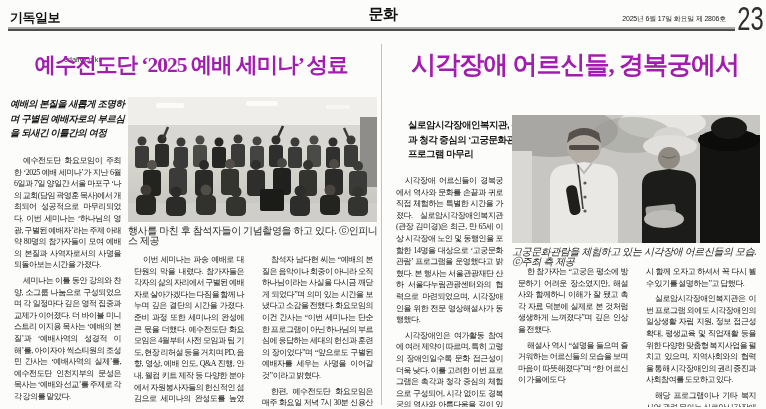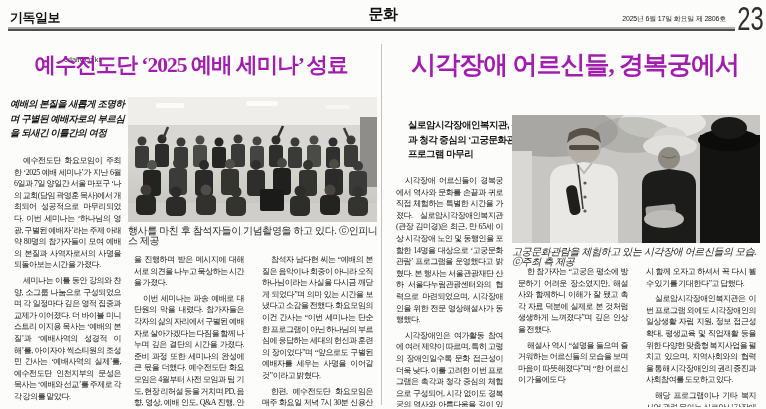--- a/index.html
+++ b/index.html
@@ -153,21 +153,20 @@
 
   <div class="caption" style="left:128px;top:226px;width:250px;">행사를 마친 후 참석자들이 기념촬영을 하고 있다. ⓒ인피니스 제공</div>
 
   <div class="body-col" style="left:10px;top:151px;width:115px;height:256px;">
     <p class="para">예수전도단 화요모임이 주최한 ‘2025 예배 세미나’가 지난 6월 6일과 7일 양일간 서울 마포구 ‘나의 교회(담임 곽영훈 목사)에서 개최되어 성공적으로 마무리되었다. 이번 세미나는 ‘하나님의 영광, 구별된 예배자’라는 주제 아래 약 80명의 참가자들이 모여 예배의 본질과 사역자로서의 사명을 되돌아보는 시간을 가졌다.</p>
     <p class="para">세미나는 이틀 동안 강의와 찬양, 소그룹 나눔으로 구성되었으며 각 일정마다 깊은 영적 집중과 교제가 이어졌다. 더 바이블 미니스트리 이지용 목사는 ‘예배의 본질’과 ‘예배사역의 성경적 이해’를, 아이자야 씩스티원의 조성민 간사는 ‘예배사역의 실제’를, 예수전도단 인천지부의 문성은 목사는 ‘예배와 선교’를 주제로 각각 강의를 맡았다.</p>
     <p class="para">각 강의에 앞서 화요모임 찬양팀이 ‘예배는 하나님과의 만남’이라는 메시지를 담아 찬양을 인도했고, 참가자들은 자연스럽게 예배의 분위기 속으로 들어갈 수 있었다. 강의 후에는 조별로 모여 나눔</p>
   </div>
 
   <div class="body-col" style="left:130px;top:250px;width:118px;height:157px;">
-    <p class="para cont">을 진행하며 받은 메시지에 대해 서로 의견을 나누고 묵상하는 시간을 가졌다.</p>
     <p class="para">이번 세미나는 파송 예배로 대단원의 막을 내렸다. 참가자들은 각자의 삶의 자리에서 구별된 예배자로 살아가겠다는 다짐을 함께 나누며 깊은 결단의 시간을 가졌다. 준비 과정 또한 세미나의 완성에 큰 몫을 더했다. 예수전도단 화요모임은 4월부터 사전 모임과 팀 기도, 현장 리허설 등을 거치며 PD, 음향, 영상, 예배 인도, Q&amp;A 진행, 안내, 웰컴 키트 제작 등 다양한 분야에서 자원봉사자들의 헌신적인 섬김으로 세미나의 완성도를 높였다.</p>
   </div>
 
   <div class="body-col" style="left:258px;top:250px;width:119px;height:157px;">
     <p class="para">참석자 남다현 씨는 “예배의 본질은 음악이나 회중이 아니라 오직 하나님이라는 사실을 다시금 깨닫게 되었다”며 의미 있는 시간을 보냈다고 소감을 전했다. 화요모임의 이건 간사는 “이번 세미나는 단순한 프로그램이 아닌 하나님의 부르심에 응답하는 세대의 헌신과 훈련의 장이었다”며 “앞으로도 구별된 예배자를 세우는 사명을 이어갈 것”이라고 밝혔다.</p>
     <p class="para">한편, 예수전도단 화요모임은 매주 화요일 저녁 7시 30분 신용산교회(담임 오원석 목사)에서 정기 예배를 드리고 있다.</p>
 
   </div>
 
   <div class="headline" style="left:390px;top:50px;width:370px;font-size:25px;line-height:29px;">
@@ -221,19 +220,19 @@
     <p class="para">시각장애인은 여가활동 참여에 여러 제약이 따르며, 특히 고령의 장애인일수록 문화 접근성이 더욱 낮다. 이를 고려한 이번 프로그램은 촉각과 청각 중심의 체험으로 구성되어, 시각 없이도 경복궁의 역사와 아름다움을 깊이 있게 느낄 수 있도록 기획되었다.</p>
     <p class="para">참가자들은 조를 나눠 전문 해설사의 안내에 따라 경복궁의 주요 지점을 둘러보았다. 석조물과 건축물의 표면을 손끝으로 더듬으며 질감과 형태를 파악했고,</p>
   </div>
 
   <div class="body-col" style="left:514px;top:262px;width:118px;height:145px;">
     <p class="para">한 참가자는 “고궁은 평소에 방문하기 어려운 장소였지만, 해설사와 함께하니 이해가 잘 됐고 촉각 자료 덕분에 실제로 본 것처럼 생생하게 느껴졌다”며 깊은 인상을 전했다.</p>
     <p class="para">해설사 역시 “설명을 들으며 즐거워하는 어르신들의 모습을 보며 마음이 따뜻해졌다”며 “한 어르신이 가을에도 다</p>
   </div>
 
   <div class="body-col" style="left:642px;top:262px;width:118px;height:145px;">
-    <p class="para cont">시 함께 오자고 하셔서 꼭 다시 뵐 수 있기를 기대한다”고 답했다.</p>
+    <p class="para cont">시 함께 오자고 하셔서 꼭 다시 뵐 수 있기를 설명하는”고 답했다.</p>
     <p class="para">실로암시각장애인복지관은 이번 프로그램 외에도 시각장애인의 일상생활 자립 지원, 정보 접근성 확대, 평생교육 및 직업재활 등을 위한 다양한 맞춤형 복지사업을 펼치고 있으며, 지역사회와의 협력을 통해 시각장애인의 권리 증진과 사회참여를 도모하고 있다.</p>
     <p class="para">해당 프로그램이나 기타 복지사업 관련 문의는 실로암시각장애인복지관 노인복지팀(02-880-0894)으로 연락하면 된다.</p>
 
   </div>
 
 </div>
 
 </body></html>

